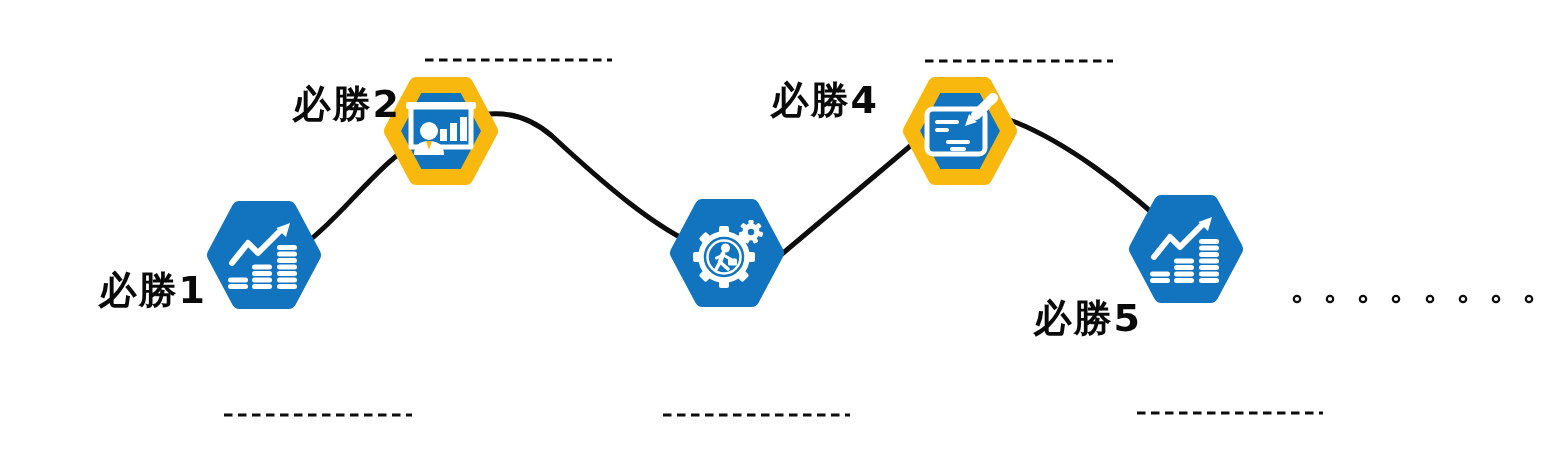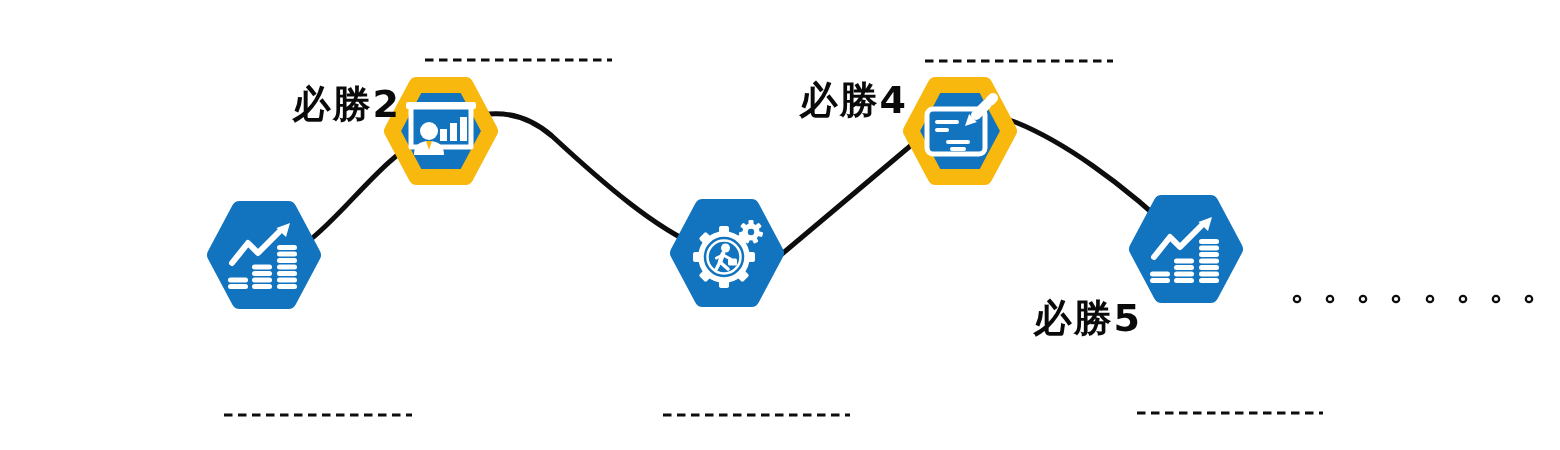--- a/index.html
+++ b/index.html
@@ -152,17 +152,18 @@
       <circle class="dot" cx="1330" cy="299" r="3.2"></circle>
       <circle class="dot" cx="1363" cy="299" r="3.2"></circle>
       <circle class="dot" cx="1396" cy="299" r="3.2"></circle>
       <circle class="dot" cx="1430" cy="299" r="3.2"></circle>
       <circle class="dot" cx="1463" cy="299" r="3.2"></circle>
       <circle class="dot" cx="1496" cy="299" r="3.2"></circle>
       <circle class="dot" cx="1529" cy="299" r="3.2"></circle>
     </g>
   </svg>
 
+  <div class="step-label" style="left:17px;  width:190px; top:270px;">必勝1</div>
   <div class="step-label" style="left:211px; width:190px; top:84px;">必勝2</div>
-  <div class="step-label" style="left:718px; width:190px; top:80px;text-align:right;">必勝4</div>
+  <div class="step-label" style="left:689px; width:190px; top:80px;text-align:right;">必勝4</div>
   <div class="step-label" style="left:952px; width:190px; top:270px;margin-top:28px;">必勝5</div>
 
 </div>
 
 </body></html>

